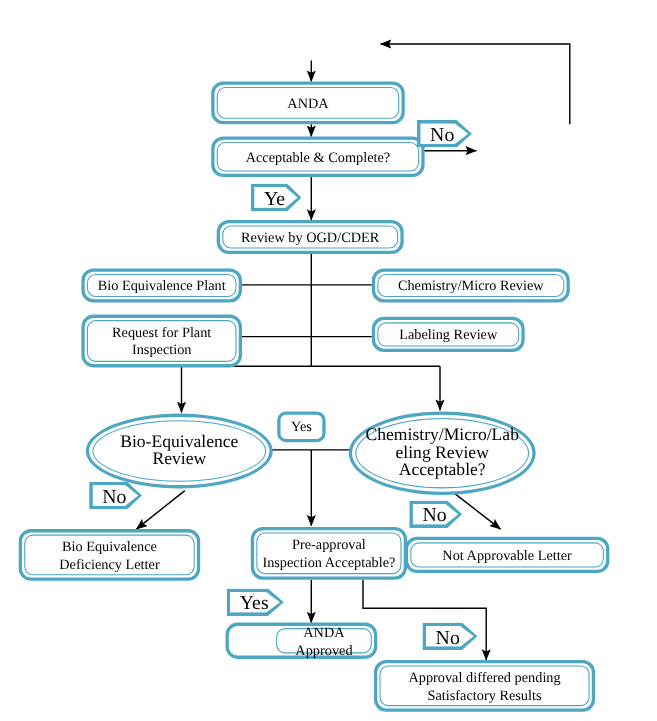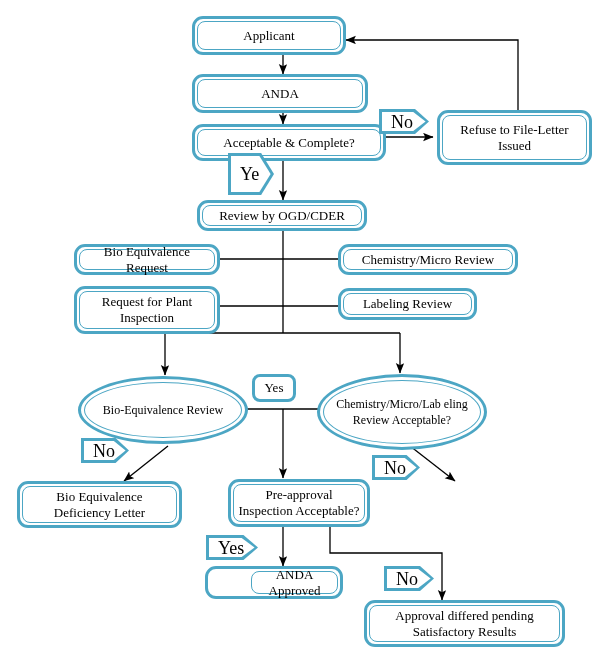--- a/index.html
+++ b/index.html
@@ -69,21 +69,21 @@
     width: 100%;
     height: 100%;
     border: 1px solid #4CA6C4;
     border-radius: 50%;
     background: #ffffff;
     display: flex;
     align-items: center;
     justify-content: center;
     text-align: center;
     color: #000000;
-    font-size: 12px;
+    font-size: 16px;
     line-height: 16px;
     padding: 0 12px;
   }
 
   
   .tag {
     position: absolute;
     box-sizing: border-box;
     background: #4CA6C4;
     z-index: 4;
@@ -169,42 +169,36 @@
       <path d="M168,446 L124,481" marker-end="url(#arw)"></path>
 
       <path d="M410,446 L455,481" marker-end="url(#arw)"></path>
 
       <path d="M283,527 L283,566" marker-end="url(#arw)"></path>
 
       <path d="M330,527 L330,553 L442,553 L442,600" marker-end="url(#arw)"></path>
     </g>
   </svg>
 
-  <div class="node" style="left:192px; top:16px; width:154px; height:39px;">
-    <div class="inner">Applicant</div>
-  </div>
 
   <div class="node" style="left:192px; top:74px; width:176px; height:39px;">
     <div class="inner">ANDA</div>
   </div>
 
   <div class="node" style="left:192px; top:124px; width:194px; height:37px;">
     <div class="inner">Acceptable &amp; Complete?</div>
   </div>
 
-  <div class="node" style="left:437px; top:110px; width:155px; height:55px;">
-    <div class="inner">Refuse to File-Letter Issued</div>
-  </div>
 
   <div class="node" style="left:197px; top:200px; width:170px; height:31px;">
     <div class="inner">Review by OGD/CDER</div>
   </div>
 
   <div class="node" style="left:74px; top:244px; width:146px; height:31px;">
-    <div class="inner">Bio Equivalence Request</div>
+    <div class="inner">Bio Equivalence Plant</div>
   </div>
 
   <div class="node" style="left:338px; top:244px; width:180px; height:31px;">
     <div class="inner">Chemistry/Micro Review</div>
   </div>
 
   <div class="node" style="left:74px; top:286px; width:146px; height:48px;">
     <div class="inner">Request for Plant Inspection</div>
   </div>
 
@@ -221,34 +215,37 @@
   </div>
 
   <div class="node" style="left:17px; top:481px; width:165px; height:47px;">
     <div class="inner">Bio Equivalence Deficiency Letter</div>
   </div>
 
   <div class="node" style="left:204px; top:479px; width:142px; height:48px;margin-left:24px;">
     <div class="inner">Pre-approval Inspection Acceptable?</div>
   </div>
 
+  <div class="node" style="left:368px; top:488px; width:186px; height:33px;">
+    <div class="inner">Not Approvable Letter</div>
+  </div>
 
   <div class="node" style="left:205px; top:566px; width:138px; height:33px;padding-left:43px;">
     <div class="inner">ANDA Approved</div>
   </div>
 
-  <div class="node" style="left:364px; top:600px; width:201px; height:47px;">
+  <div class="node" style="left:340px; top:600px; width:201px; height:47px;">
     <div class="inner">Approval differed pending Satisfactory Results</div>
   </div>
 
   <div class="tag" style="left:379px; top:109px; width:50px; height:25px;">
     <div class="inner">No</div>
   </div>
 
-  <div class="tag" style="left:228px; top:153px; width:46px; height:42px;">
+  <div class="tag" style="left:228px; top:167px; width:46px; height:25px;">
     <div class="inner">Ye</div>
   </div>
 
   <div class="pill" style="left:252px; top:374px; width:44px; height:28px;">
     <span>Yes</span>
   </div>
 
   <div class="tag" style="left:81px; top:438px; width:48px; height:25px;">
     <div class="inner">No</div>
   </div>

